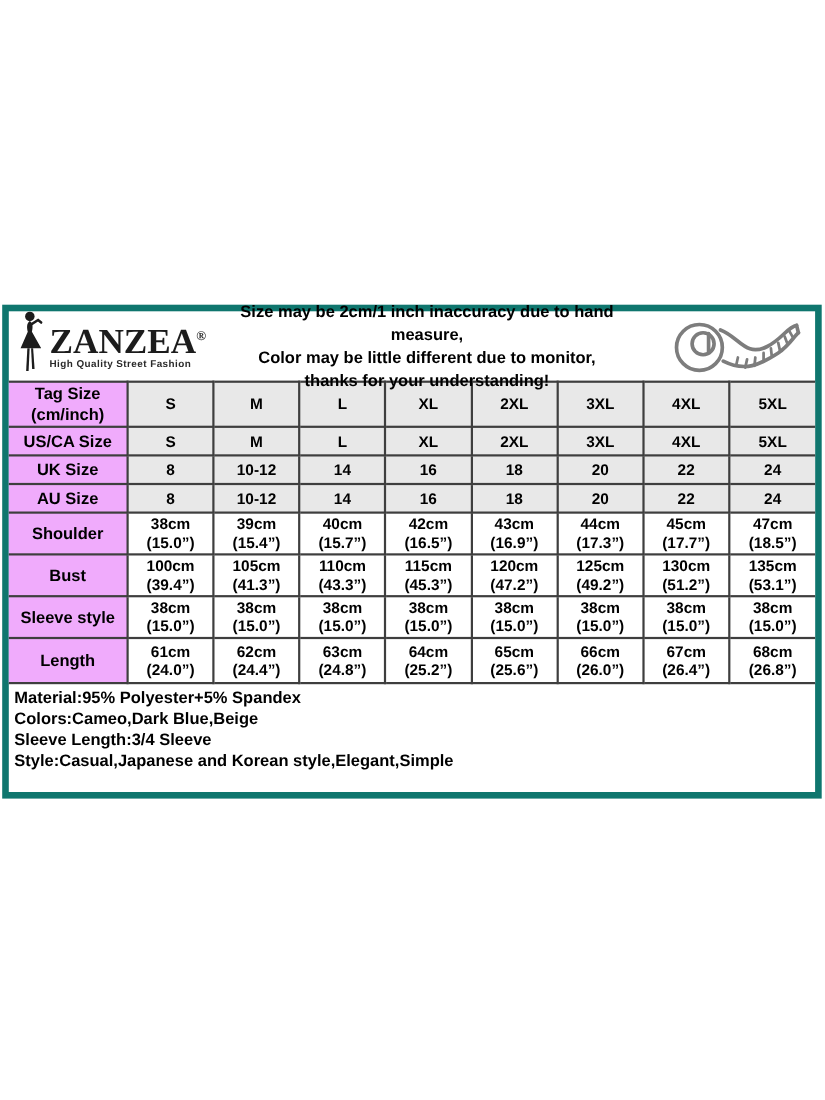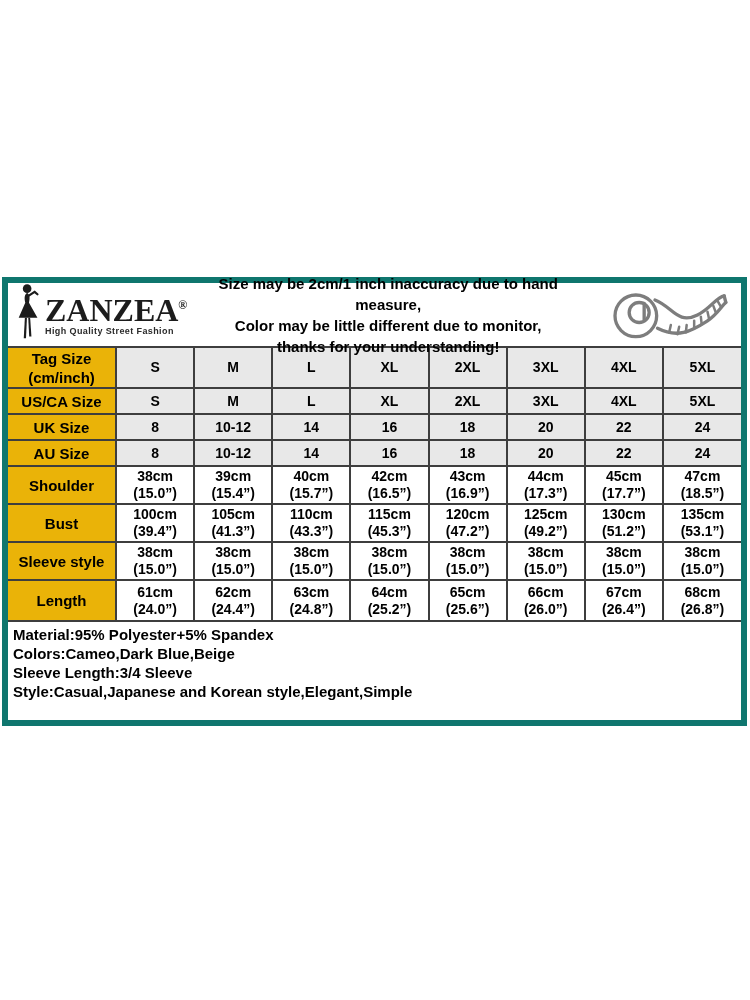--- a/index.html
+++ b/index.html
@@ -73,21 +73,21 @@
   .size-table th, .size-table td {
     border:2px solid #3e3e3e;
     text-align:center;
     vertical-align:middle;
     font-weight:bold;
   }
   .size-table tr > *:first-child { border-left:none; }
   .size-table tr > *:last-child  { border-right:none; }
   .size-table th {
     width:108px;
-    background:#eab308;
+    background:#f0abfc;
     font-size:15px;
     line-height:19px;
   }
   .size-table td { font-size:14px; line-height:17px; background:#fff; }
   .size-table tr.shaded td { background:#e8e8e8; }
   .size-table tbody tr { height:38px; }
   .size-table tbody tr:nth-child(1) { height:41px; }
   .size-table tbody tr:nth-child(2),
   .size-table tbody tr:nth-child(3),
   .size-table tbody tr:nth-child(4) { height:26px; }

